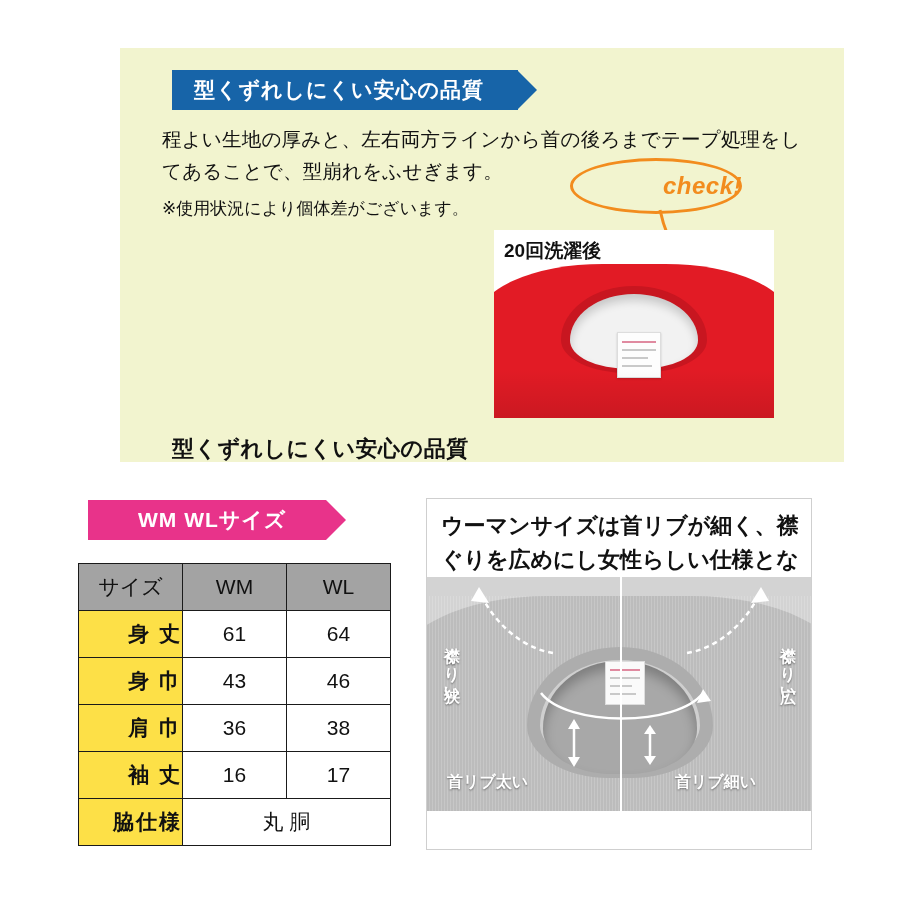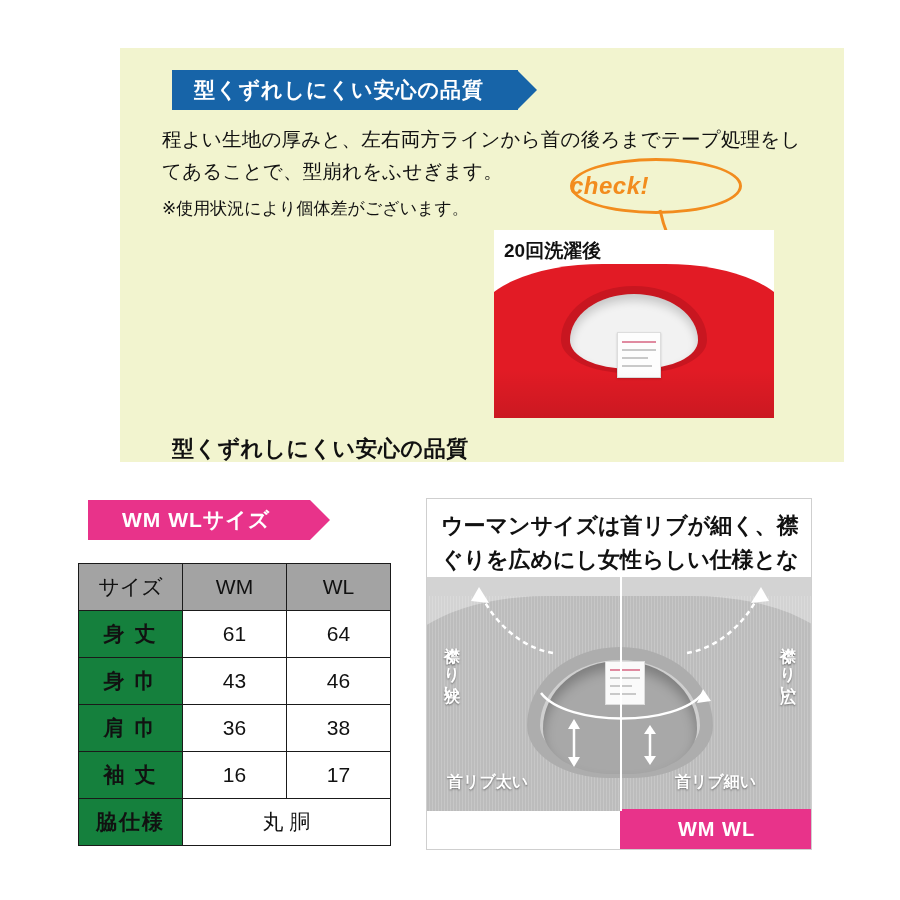--- a/index.html
+++ b/index.html
@@ -90,21 +90,21 @@
     border: 3px solid #f28c1e;
     border-radius: 50%/50%;
     background: transparent;
   }
   #check-bubble .check-text {
     position: absolute;
     left: 0; top: 0;
     width: 172px;
     height: 56px;
     line-height: 56px;
-    text-align: left;
+    text-align: right;
     color: #f28c1e;
     font-size: 24px;
     font-weight: bold;
     font-style: italic;
     letter-spacing: 0.5px;
   }
   #check-bubble .tail {
     position: absolute;
     left: 86px;
     top: 50px;
@@ -206,21 +206,21 @@
     height: 40px;
   }
   .ribbon-pink {
     position: relative;
     display: inline-block;
     background: #e8338a;
     color: #ffffff;
     font-size: 21px;
     font-weight: bold;
     line-height: 40px;
-    padding: 0 40px 0 34px;
+    padding: 0 40px 0 50px;
     letter-spacing: 1px;
     white-space: nowrap;
   }
   .ribbon-pink::after {
     content: "";
     position: absolute;
     right: -20px;
     top: 0;
     width: 0; height: 0;
     border-top: 20px solid transparent;
@@ -243,23 +243,24 @@
     font-size: 21px;
     font-weight: normal;
     color: #111;
     padding: 0;
   }
   #size-table thead th {
     background: #a3a3a3;
     font-weight: normal;
   }
   #size-table tbody td:first-child {
-    background: #15803d;
+    background: #fde047;
     font-weight: bold;
     letter-spacing: 2px;
+    text-align: right;
   }
   #size-table col.c1 { width: 104px; }
   #size-table col.c2 { width: 104px; }
   #size-table col.c3 { width: 104px; }
 
   
   #neck-panel {
     position: absolute;
     left: 426px;
     top: 498px;
@@ -509,14 +510,13 @@
       <path d="M14 6 C 40 40, 150 40, 176 6" stroke="#ffffff" stroke-width="2.5" fill="none"></path>
       <path d="M176 2 L 170 16 L 184 14 Z" fill="#ffffff"></path>
     </svg>
 
     <div class="neck-anno vtext" id="anno-narrow">襟ぐり狭い</div>
     <div class="neck-anno vtext" id="anno-wide">襟ぐり広い</div>
     <div class="neck-anno" id="anno-thick">首リブ太い</div>
     <div class="neck-anno" id="anno-thin">首リブ細い</div>
   </div>
 
-  <div class="foot-label" id="foot-wm">WM WL</div>
 </div>
 
 </body></html>

